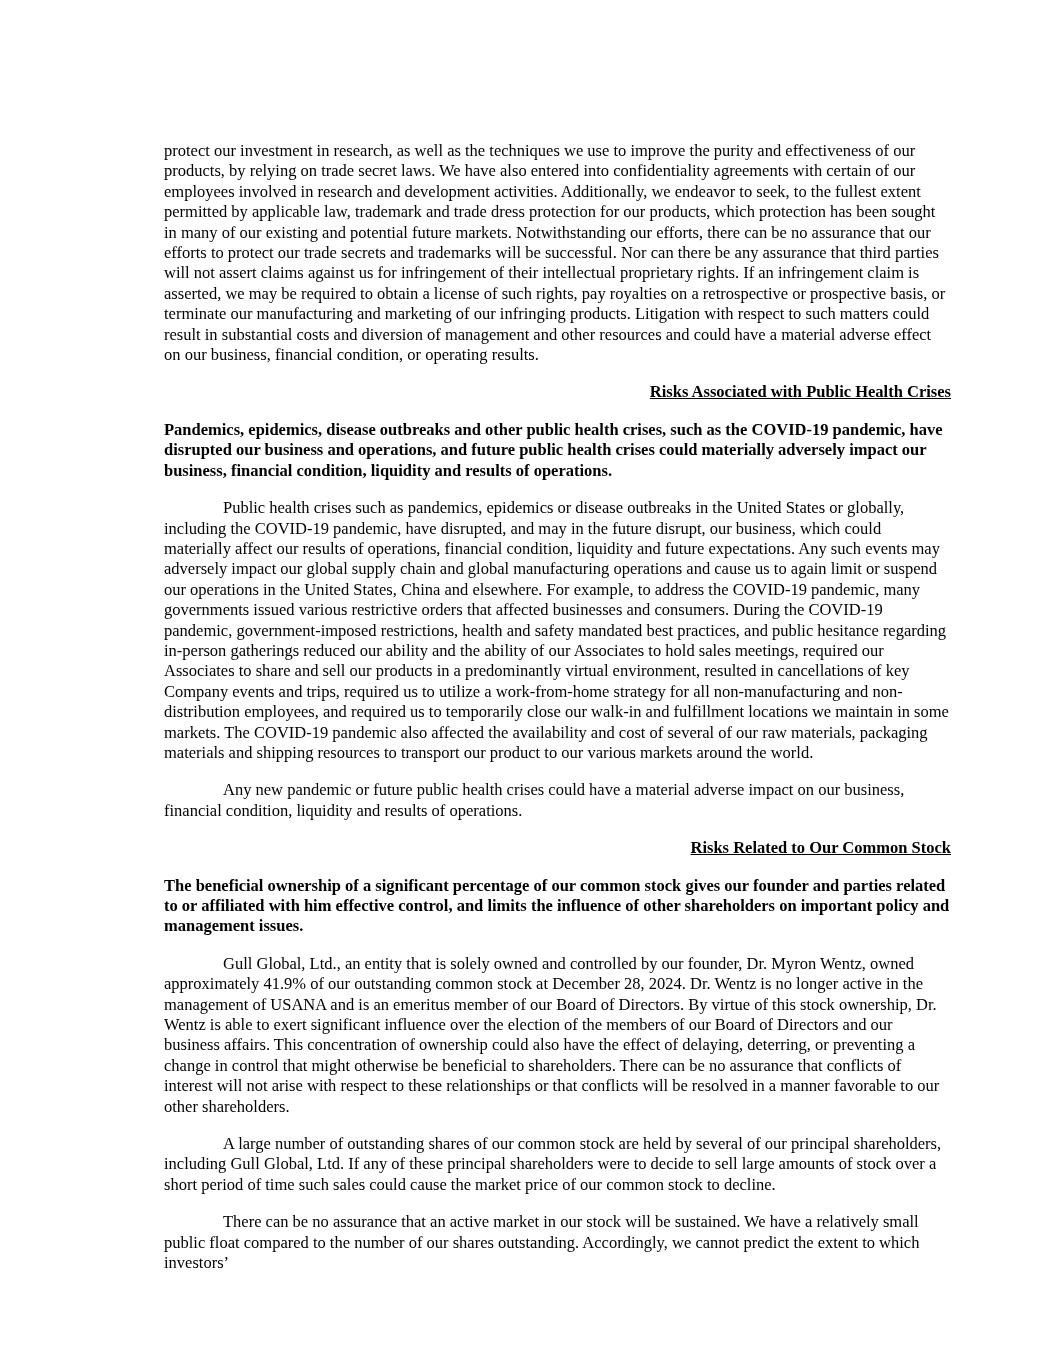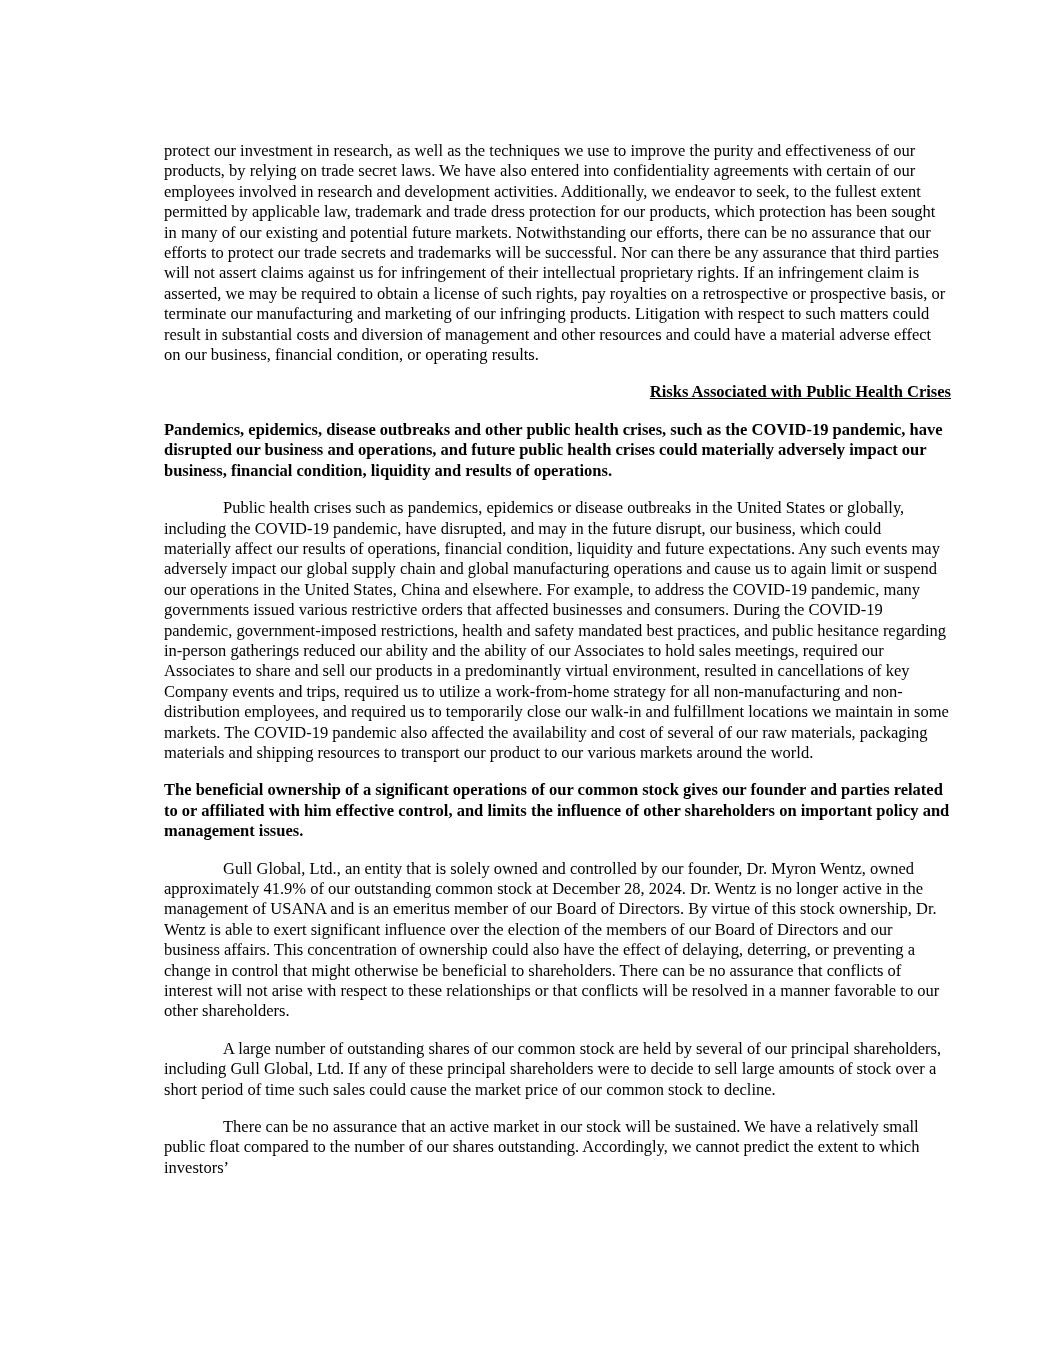--- a/index.html
+++ b/index.html
@@ -44,18 +44,20 @@
 </style>
 </head>
 <body>
 
 <div class="page">
   <div class="doc">
     <p class="para">protect our investment in research, as well as the techniques we use to improve the purity and effectiveness of our products, by relying on trade secret laws. We have also entered into confidentiality agreements with certain of our employees involved in research and development activities. Additionally, we endeavor to seek, to the fullest extent permitted by applicable law, trademark and trade dress protection for our products, which protection has been sought in many of our existing and potential future markets. Notwithstanding our efforts, there can be no assurance that our efforts to protect our trade secrets and trademarks will be successful. Nor can there be any assurance that third parties will not assert claims against us for infringement of their intellectual proprietary rights. If an infringement claim is asserted, we may be required to obtain a license of such rights, pay royalties on a retrospective or prospective basis, or terminate our manufacturing and marketing of our infringing products. Litigation with respect to such matters could result in substantial costs and diversion of management and other resources and could have a material adverse effect on our business, financial condition, or operating results.</p>
     <p class="heading">Risks Associated with Public Health Crises</p>
     <p class="risk">Pandemics, epidemics, disease outbreaks and other public health crises, such as the COVID-19 pandemic, have disrupted our business and operations, and future public health crises could materially adversely impact our business, financial condition, liquidity and results of operations.</p>
     <p class="para indent">Public health crises such as pandemics, epidemics or disease outbreaks in the United States or globally, including the COVID-19 pandemic, have disrupted, and may in the future disrupt, our business, which could materially affect our results of operations, financial condition, liquidity and future expectations. Any such events may adversely impact our global supply chain and global manufacturing operations and cause us to again limit or suspend our operations in the United States, China and elsewhere. For example, to address the COVID-19 pandemic, many governments issued various restrictive orders that affected businesses and consumers. During the COVID-19 pandemic, government-imposed restrictions, health and safety mandated best practices, and public hesitance regarding in-person gatherings reduced our ability and the ability of our Associates to hold sales meetings, required our Associates to share and sell our products in a predominantly virtual environment, resulted in cancellations of key Company events and trips, required us to utilize a work-from-home strategy for all non-manufacturing and non-distribution employees, and required us to temporarily close our walk-in and fulfillment locations we maintain in some markets. The COVID-19 pandemic also affected the availability and cost of several of our raw materials, packaging materials and shipping resources to transport our product to our various markets around the world.</p>
-    <p class="risk">The beneficial ownership of a significant operations of our common stock gives our founder and parties related to or affiliated with him effective control, and limits the influence of other shareholders on important policy and management issues.</p>
+    <p class="para indent">Any new pandemic or future public health crises could have a material adverse impact on our business, financial condition, liquidity and results of operations.</p>
+    <p class="heading">Risks Related to Our Common Stock</p>
+    <p class="risk">The beneficial ownership of a significant percentage of our common stock gives our founder and parties related to or affiliated with him effective control, and limits the influence of other shareholders on important policy and management issues.</p>
     <p class="para indent">Gull Global, Ltd., an entity that is solely owned and controlled by our founder, Dr. Myron Wentz, owned approximately 41.9% of our outstanding common stock at December 28, 2024. Dr. Wentz is no longer active in the management of USANA and is an emeritus member of our Board of Directors. By virtue of this stock ownership, Dr. Wentz is able to exert significant influence over the election of the members of our Board of Directors and our business affairs. This concentration of ownership could also have the effect of delaying, deterring, or preventing a change in control that might otherwise be beneficial to shareholders. There can be no assurance that conflicts of interest will not arise with respect to these relationships or that conflicts will be resolved in a manner favorable to our other shareholders.</p>
     <p class="para indent">A large number of outstanding shares of our common stock are held by several of our principal shareholders, including Gull Global, Ltd. If any of these principal shareholders were to decide to sell large amounts of stock over a short period of time such sales could cause the market price of our common stock to decline.</p>
     <p class="para indent">There can be no assurance that an active market in our stock will be sustained. We have a relatively small public float compared to the number of our shares outstanding. Accordingly, we cannot predict the extent to which investors’</p>
   </div>
 </div>
 
 </body></html>

